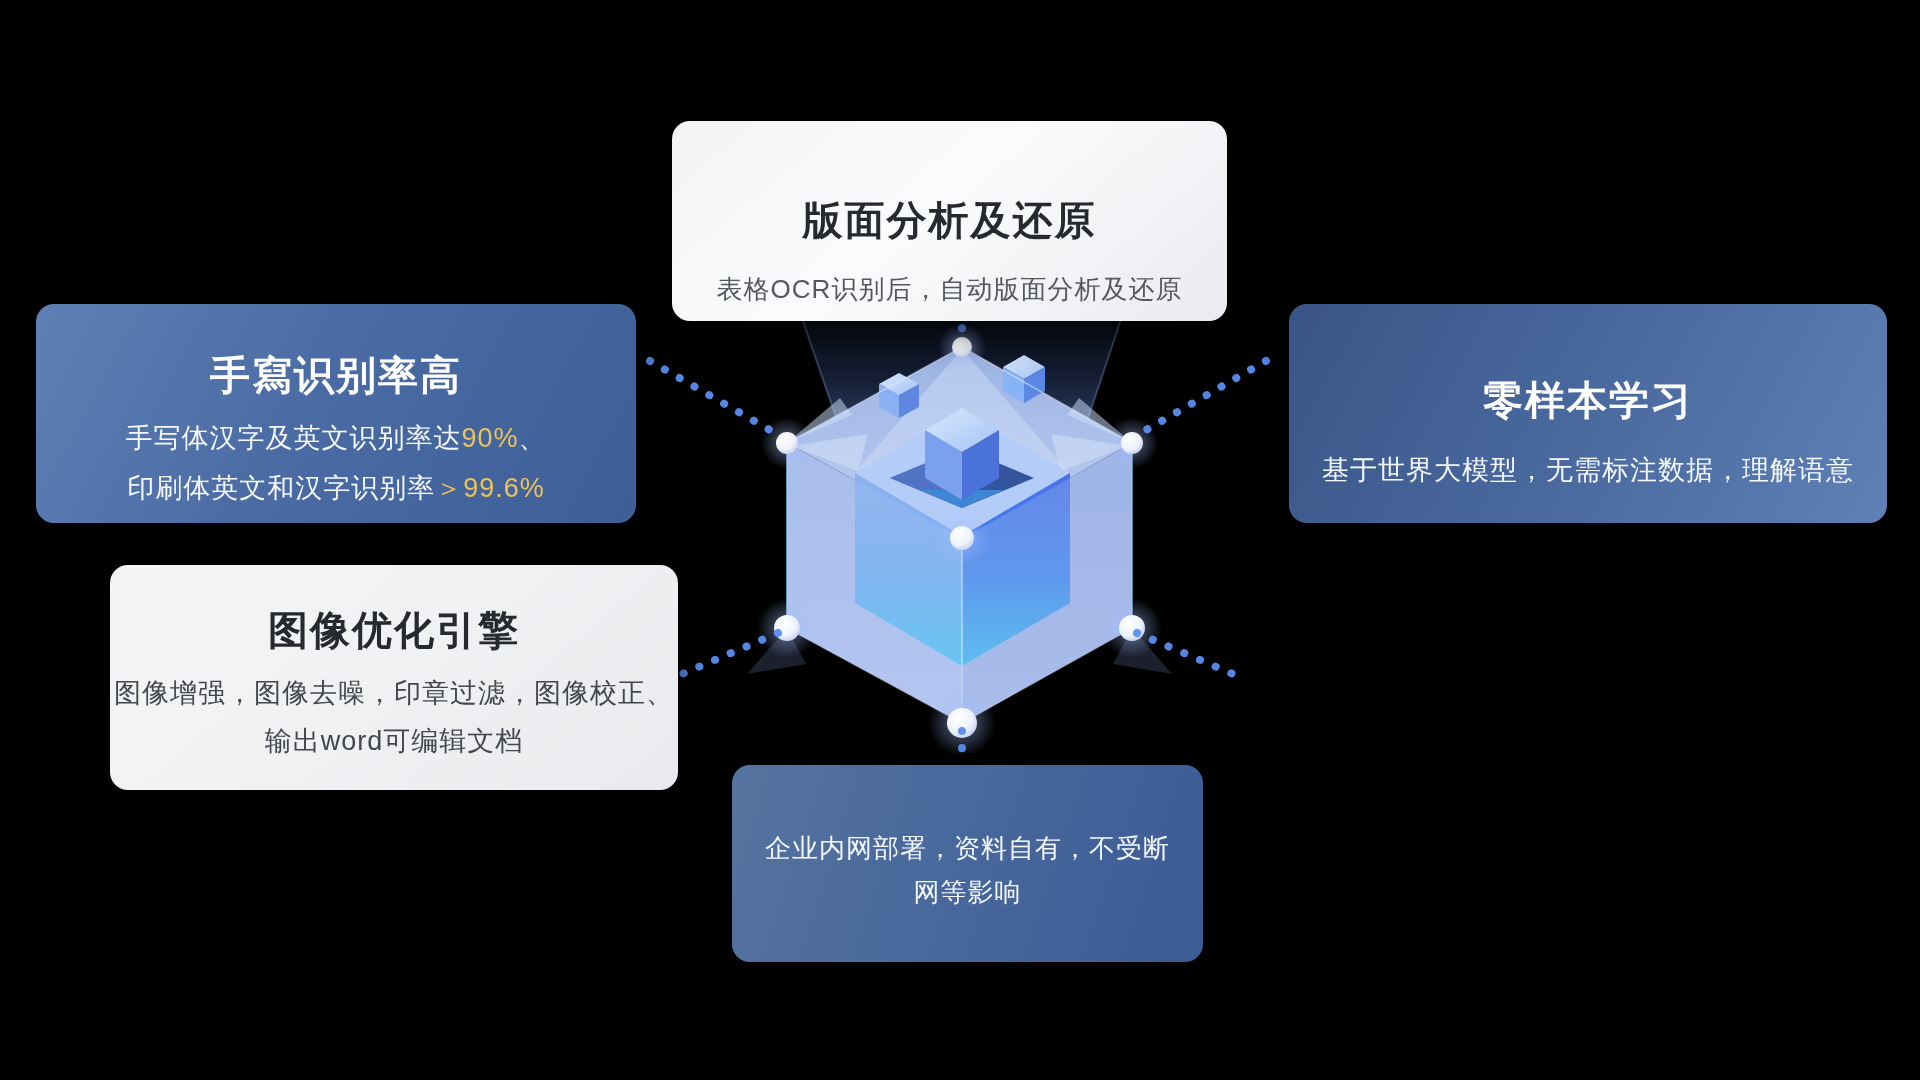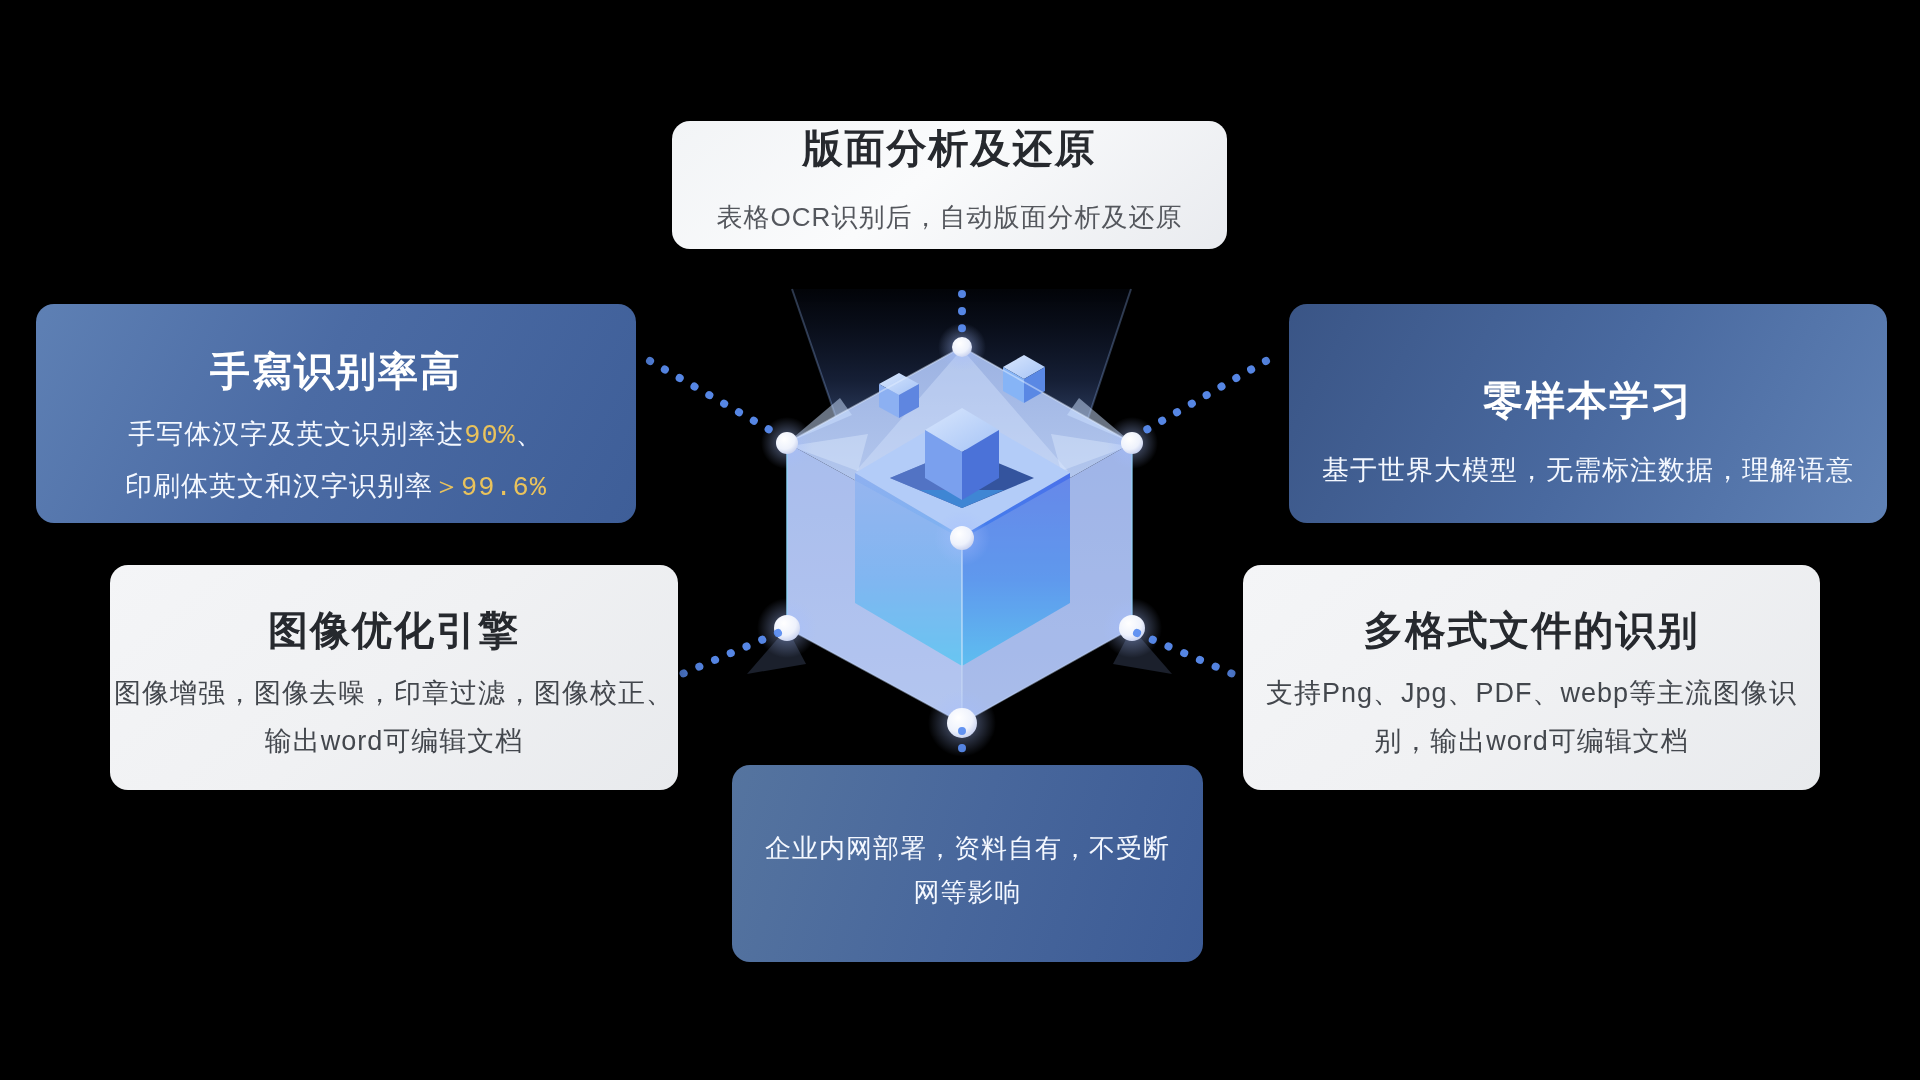--- a/index.html
+++ b/index.html
@@ -18,23 +18,23 @@
   .card-blue-left{background:linear-gradient(118deg,#5e80b4 0%,#4b6ba4 45%,#3e5e98 100%);}
   .card-blue-right{background:linear-gradient(118deg,#3a5586 0%,#49699f 50%,#5f81b5 100%);}
   .card-blue-bottom{background:linear-gradient(108deg,#55749f 0%,#48679c 50%,#3c5b95 100%);}
   .title{font-weight:700;font-size:40px;letter-spacing:2px;line-height:1.1;}
   .title-dark{color:#26292e;}
   .title-light{color:#ffffff;}
   .sub{font-size:26px;letter-spacing:1px;}
   .sub-gray{color:#54575d;text-align:center;}
   .sub-darkgray{color:#43474d;font-size:27px;line-height:48px;font-weight:500;}
   .sub-light{color:#f4f8ff;}
-  .hl{color:#eac35c;font-family:Liberation Mono, monospace;}
+  .hl{color:#eac35c;}
   
-  #card-layout{left:672px;top:121px;width:555px;height:128px;justify-content:flex-end;padding-bottom:14px;gap:30px;}
+  #card-layout{left:672px;top:121px;width:555px;height:200px;justify-content:flex-end;padding-bottom:14px;gap:30px;}
   #card-handwriting{left:36px;top:304px;width:600px;height:219px;justify-content:flex-end;padding-bottom:10px;gap:16px;}
   #card-handwriting .sub{font-size:27px;line-height:50px;}
   #card-zeroshot{left:1289px;top:304px;width:598px;height:219px;justify-content:center;padding-top:38px;gap:30px;}
   #card-zeroshot .sub{font-size:27px;}
   #card-image-engine{left:110px;top:565px;width:568px;height:225px;justify-content:center;padding-top:18px;gap:17px;}
   #card-multiformat{left:1243px;top:565px;width:577px;height:225px;justify-content:center;padding-top:18px;gap:17px;}
   #card-security{left:732px;top:765px;width:471px;height:197px;justify-content:center;padding-top:12px;gap:14px;}
   #card-security .title{font-size:38px;}
   #card-security .sub{line-height:44px;}
 </style>
@@ -193,27 +193,20 @@
   </div>
 
   <div class="card card-white" id="card-image-engine">
     <div class="title title-dark">图像优化引擎</div>
     <div class="sub sub-darkgray">
       <div>图像增强，图像去噪，印章过滤，图像校正、</div>
       <div>输出word可编辑文档</div>
     </div>
   </div>
 
-  <div class="card card-white" id="card-multiformat">
-    <div class="title title-dark">多格式文件的识别</div>
-    <div class="sub sub-darkgray">
-      <div>支持Png、Jpg、PDF、webp等主流图像识</div>
-      <div>别，输出word可编辑文档</div>
-    </div>
-  </div>
 
   <div class="card card-blue-bottom" id="card-security">
     <div class="sub sub-light">
       <div>企业内网部署，资料自有，不受断</div>
       <div>网等影响</div>
     </div>
   </div>
 
 </div>
 

